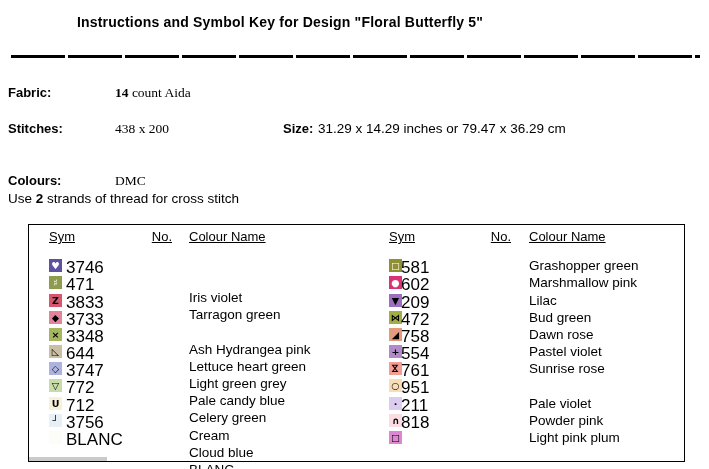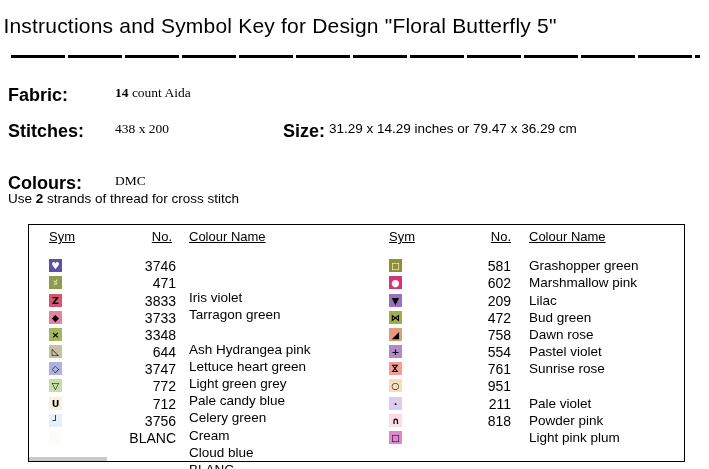--- a/index.html
+++ b/index.html
@@ -1,40 +1,40 @@
 <!DOCTYPE html>
 <html><head>
 <meta charset="utf-8">
 <style>
   html,body{margin:0;padding:0;background:#fff;}
   body{width:709px;height:469px;position:relative;font-family:"Liberation Sans","DejaVu Sans",sans-serif;color:#000;overflow:hidden;}
   .abs{position:absolute;}
-  .title{top:14px;left:0;width:560px;text-align:center;font-size:21px;font-weight:normal;letter-spacing:.2px;}
+  .title{top:14px;left:0;width:560px;text-align:center;font-size:14px;font-weight:bold;letter-spacing:.2px;}
   .divider{top:55px;left:11px;width:689px;height:3px;
     background:repeating-linear-gradient(90deg,#000 0 54px,transparent 54px 57px);}
-  .lbl{font-size:18px;font-weight:bold;}
+  .lbl{font-size:13px;font-weight:bold;}
   .val{font-size:13.5px;}
   .line-fabric{top:85px;}
   .line-stitches{top:121px;}
   .line-colours{top:173px;}
   .line-strands{top:191px;font-size:13.5px;}
   .info-label{left:8px;}
   .info-value{left:115px;font-family:Liberation Serif, serif;}
   .size-label{left:283px;}
-  .size-value{left:329px;}
+  .size-value{left:318px;}
   .keybox{top:224px;left:28px;width:655px;height:236px;border:1px solid #000;}
   .half{position:absolute;top:0;height:100%;}
   .half-l{left:0;width:328px;}
   .half-r{left:328px;width:326px;}
   .hdr{position:absolute;top:4px;font-size:13px;text-decoration:underline;}
   .row{position:absolute;left:0;width:100%;height:17px;}
   .sym{position:absolute;width:13px;height:13px;line-height:13px;text-align:center;
        font-size:9.5px;font-weight:bold;font-family:"DejaVu Sans",sans-serif;}
   .sym.rot{transform:rotate(90deg);}
-  .no{position:absolute;top:-1px;width:110px;text-align:right;font-size:14px;}
+  .no{position:absolute;top:-1px;width:110px;text-align:left;font-size:17px;}
   .nm{position:absolute;top:-1px;font-size:13.5px;}
   .half-l .sym{left:20px;}
   .half-l .no{left:37px;}
   .half-l .nm{left:160px;margin-top:32px;}
   .half-l .hdr-sym{left:20px;}
   .half-l .hdr-no{left:37px;width:106px;text-align:right;}
   .half-l .hdr-nm{left:160px;}
   .half-r .sym{left:32px;}
   .half-r .no{left:44px;}
   .half-r .nm{left:172px;}

